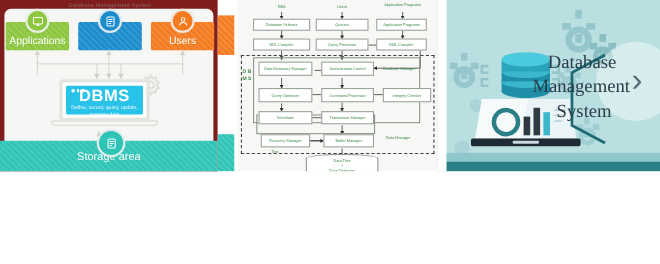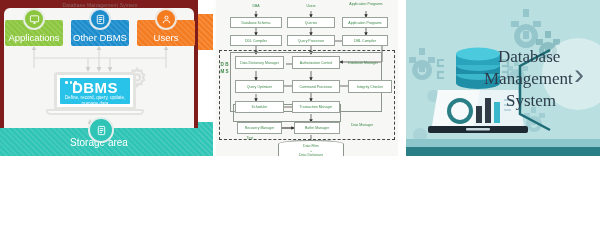--- a/index.html
+++ b/index.html
@@ -132,21 +132,20 @@
         </div>
         <span>Applications</span>
       </div>
       <div class="topbox tb-other">
         <div class="badge bg-blue">
           <svg viewBox="0 0 24 24" fill="none" stroke="#ffffff" stroke-width="2">
             <rect x="5" y="3" width="14" height="18" rx="2"></rect>
               <path d="M8 8h8M8 12h8M8 16h5"></path>
           </svg>
         </div>
-        <span>Other DBMS</span>
       </div>
       <div class="topbox tb-users">
         <div class="badge bg-orange">
           <svg viewBox="0 0 24 24" fill="none" stroke="#ffffff" stroke-width="2">
             <circle cx="12" cy="8" r="3.4"></circle>
               <path d="M5 20c0-3.9 3.1-6 7-6s7 2.1 7 6"></path>
           </svg>
         </div>
         <span>Users</span>
       </div>

